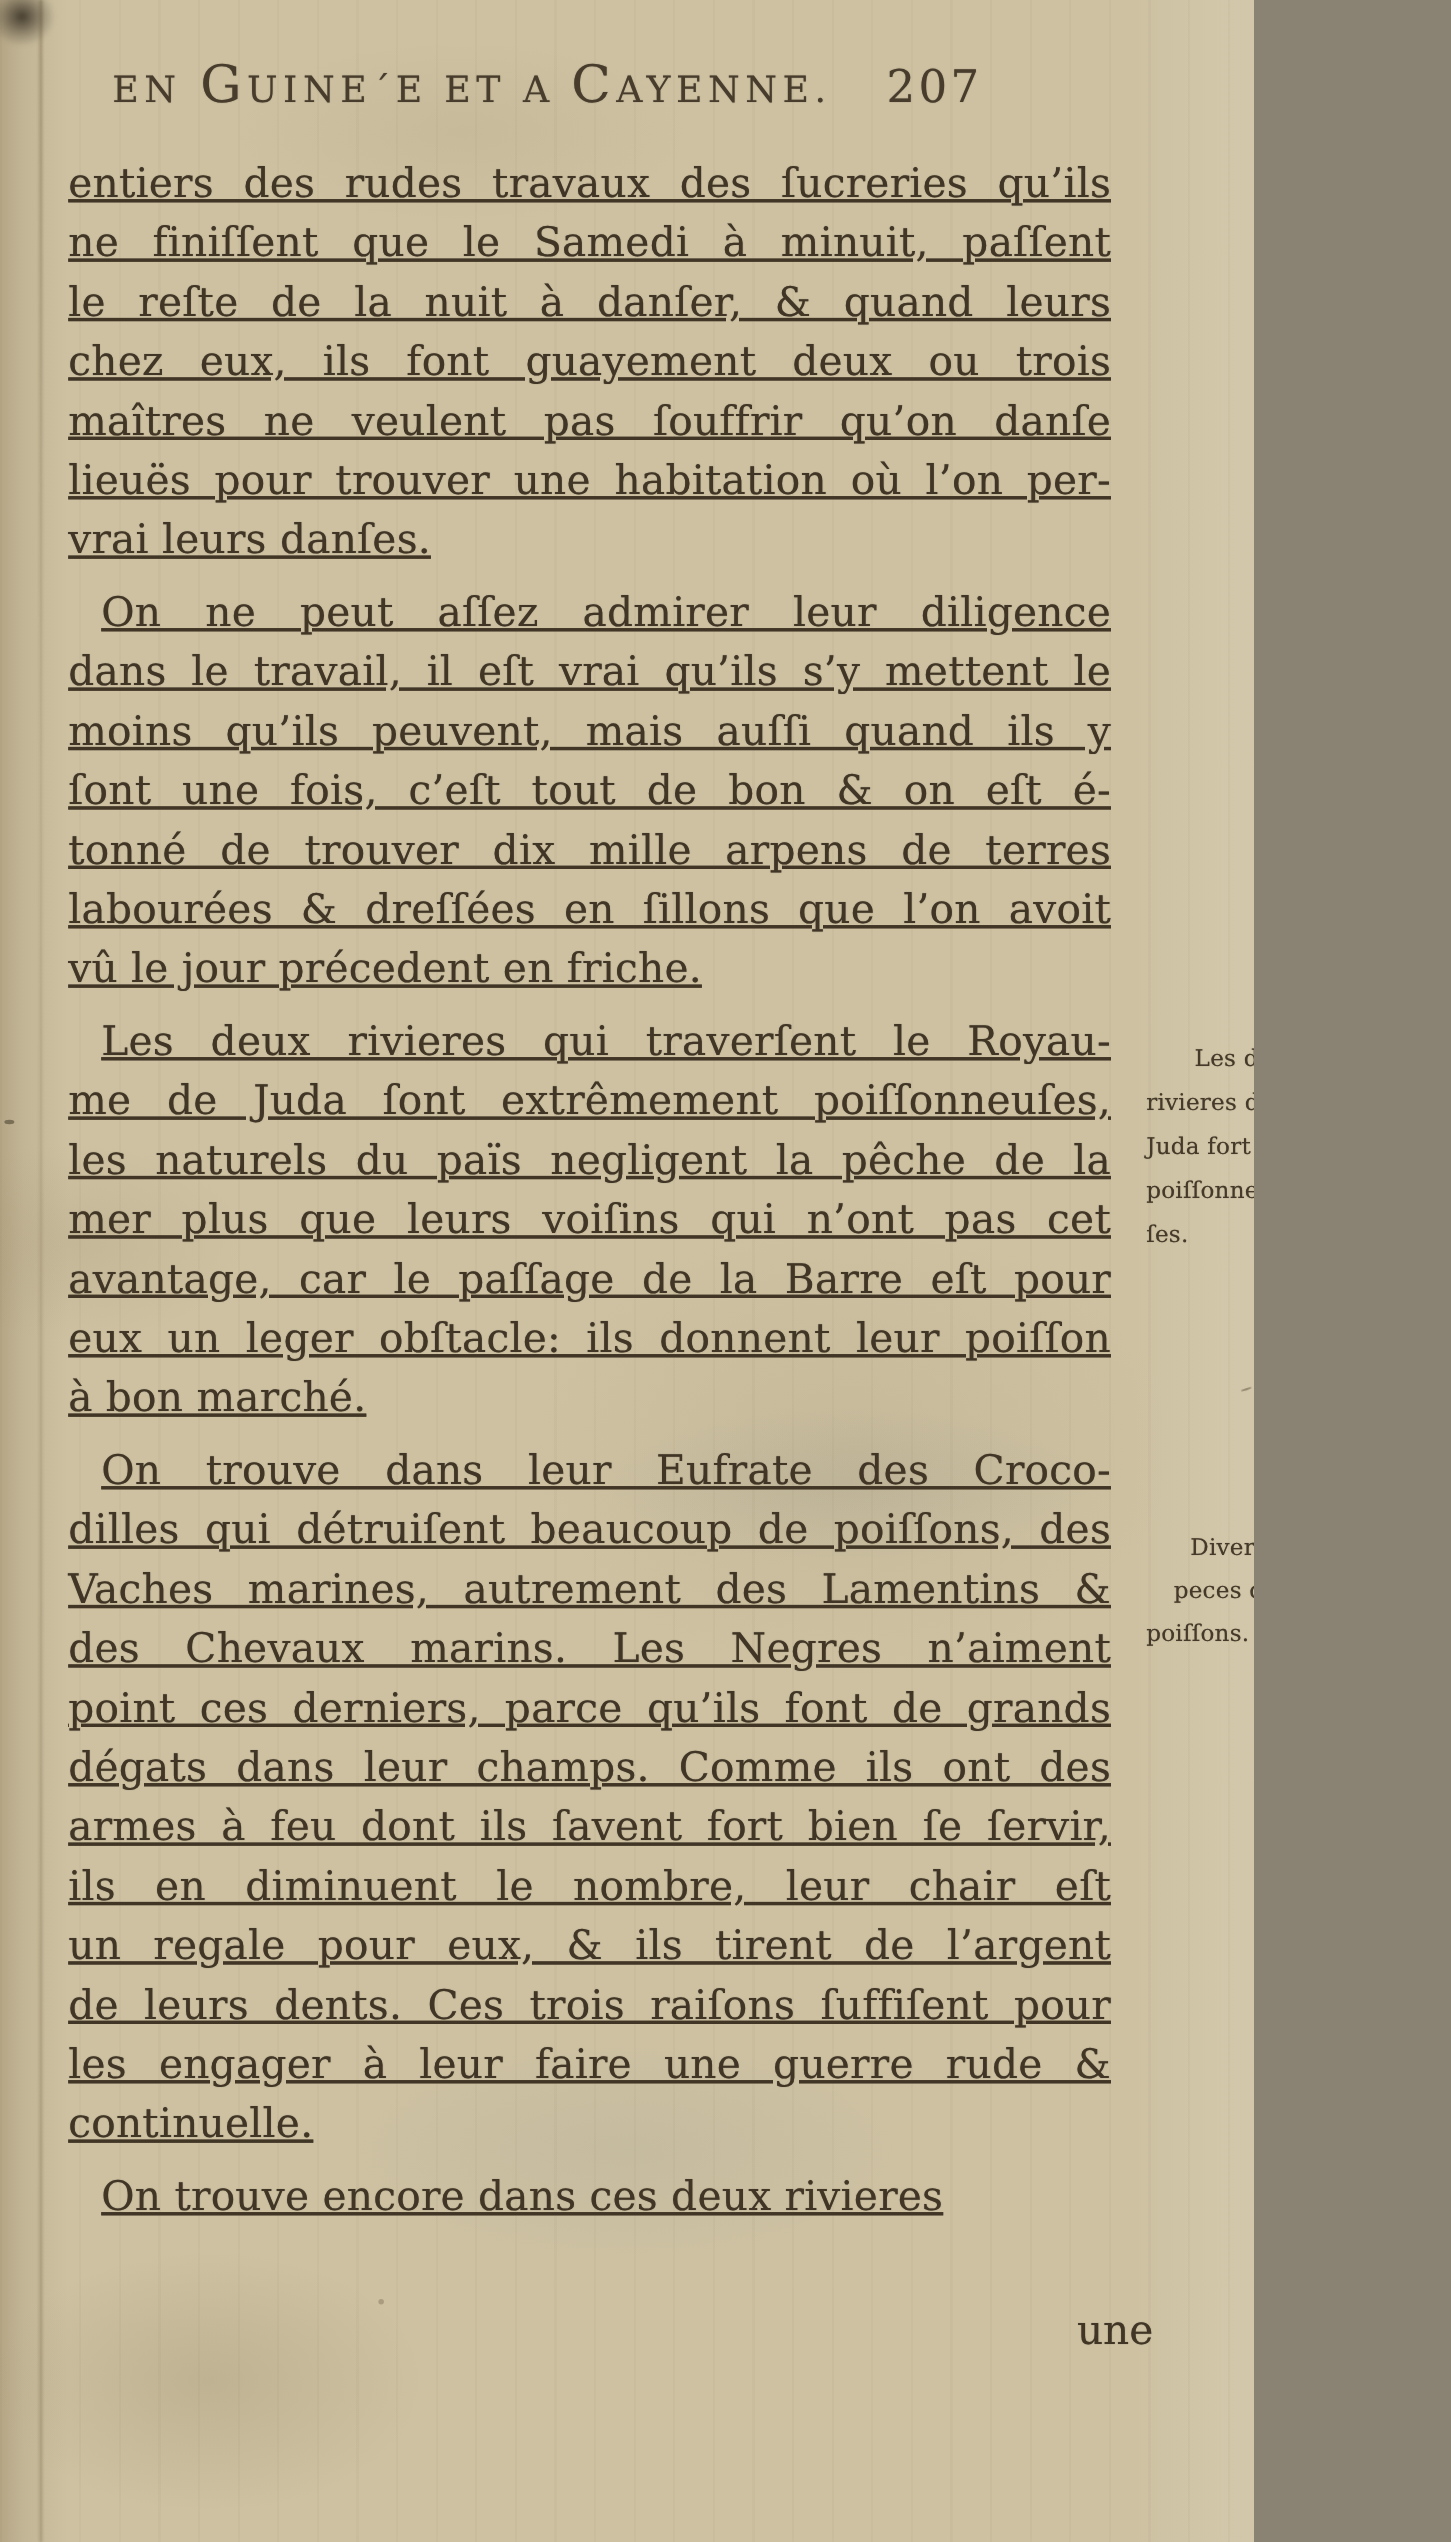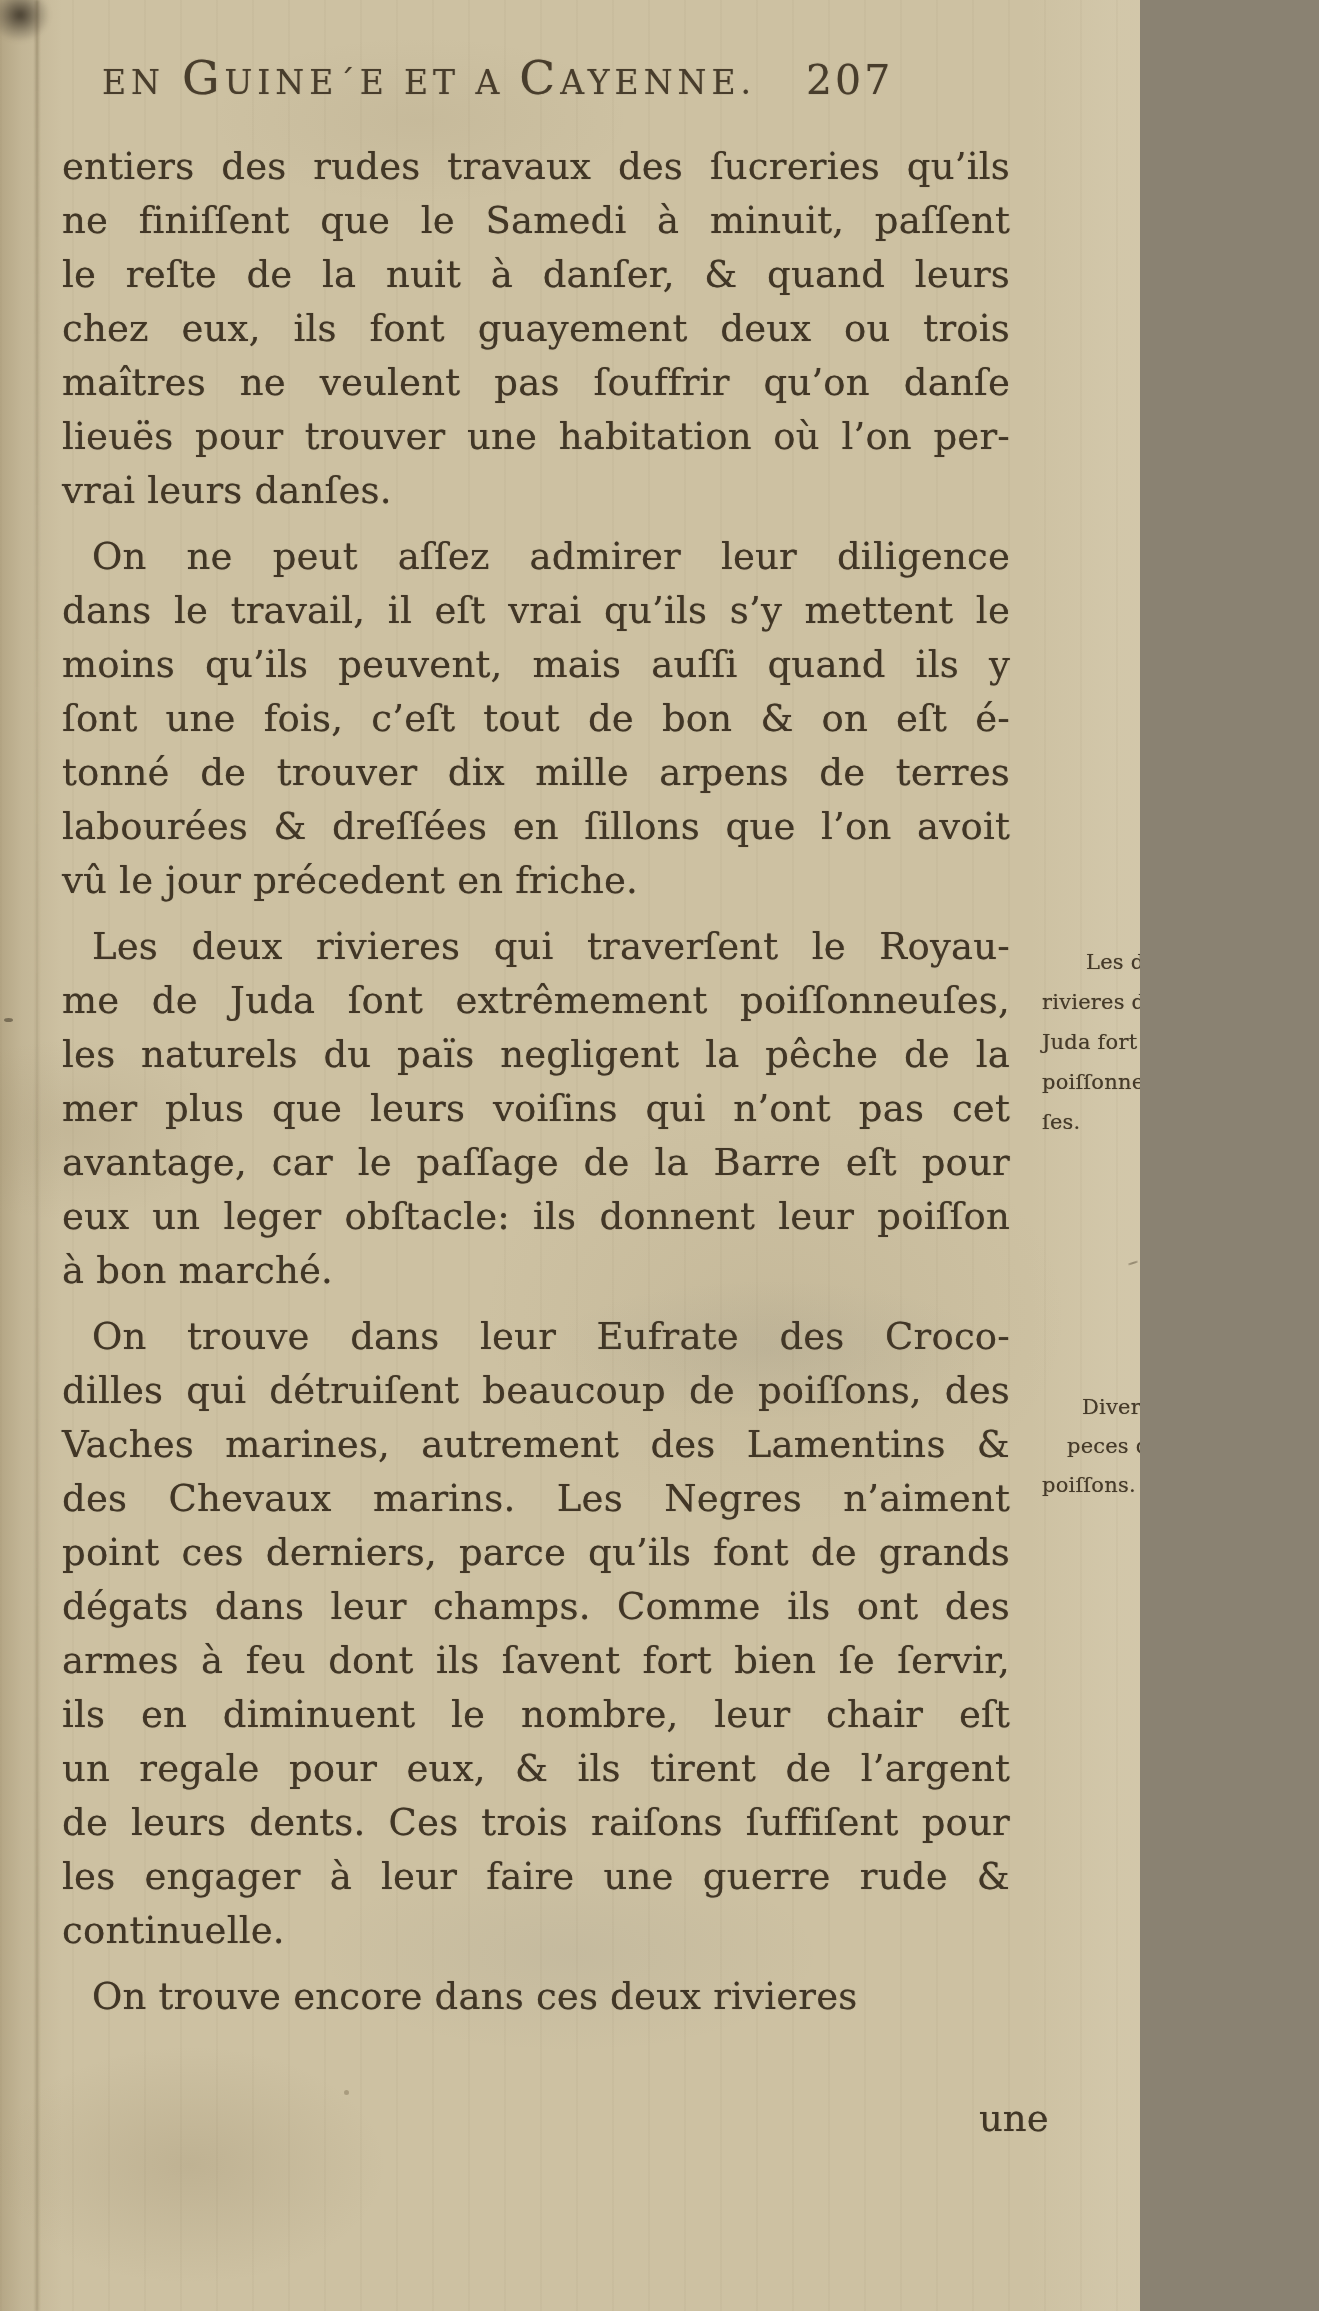--- a/index.html
+++ b/index.html
@@ -46,21 +46,21 @@
   .hword{margin-left:17px;}
   .hconn{margin-left:15px;}
   .hword2{margin-left:15px;text-align:center;}
   .hpage{margin-left:50px;font-size:41px;letter-spacing:3px;}
 
   .textblock{
     position:absolute;left:62px;top:140px;width:948px;
     font-size:37px;line-height:54px;letter-spacing:0.2px;
     text-shadow:0 0 0.8px rgba(65,54,38,0.65);
   }
-  .line{text-align:justify;text-align-last:justify;}
+  .line{text-align:justify;text-align-last:justify;text-decoration:underline;}
   .line.end{text-align-last:auto;}
   .line.para{margin-top:12px;text-indent:30px;}
 
   .note{
     position:absolute;left:1042px;width:258px;
     font-size:21px;line-height:40px;letter-spacing:0.2px;
     text-shadow:0 0 0.8px rgba(65,54,38,0.6);
     color:#453a29;
   }
   .note1{top:942px;}

